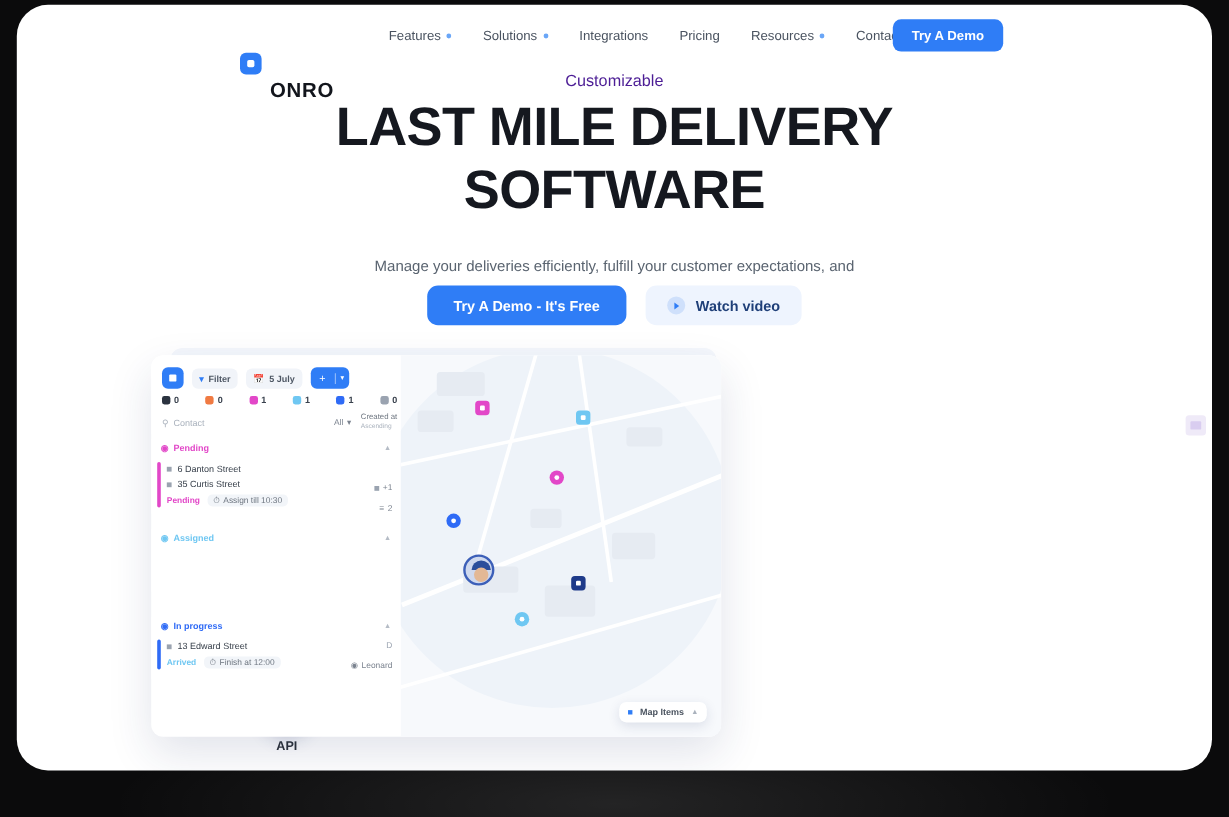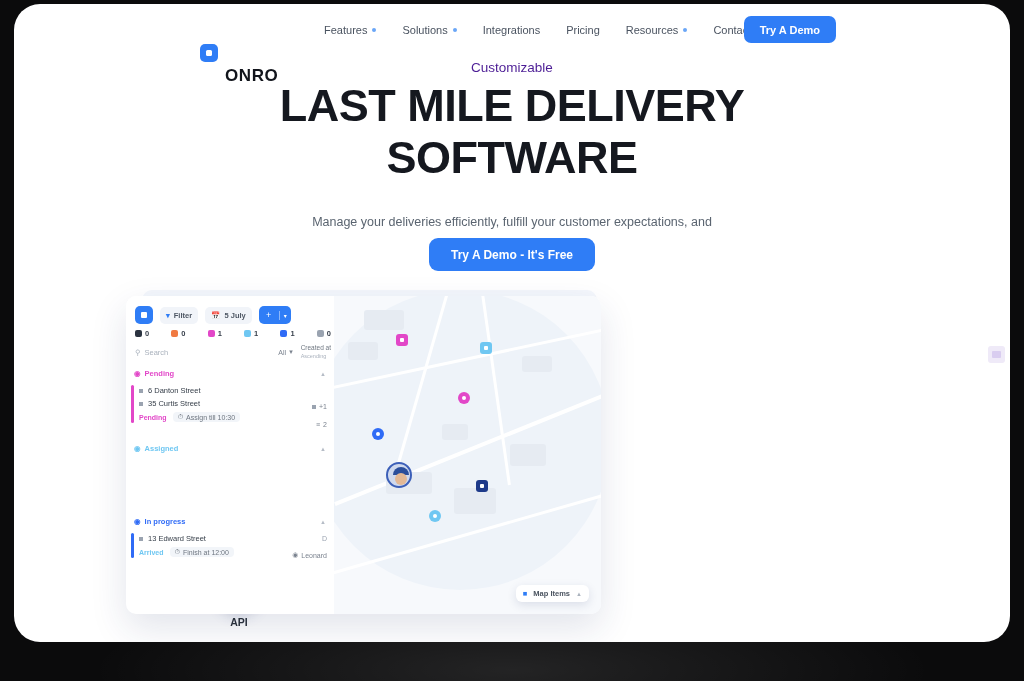--- a/index.html
+++ b/index.html
@@ -214,20 +214,26 @@
     <div class="kicker">Customizable</div>
     <div class="h1">
       <div>LAST MILE DELIVERY</div>
       <div>SOFTWARE</div>
     </div>
     <div class="sub">
       <div>Manage your deliveries efficiently, fulfill your customer expectations, and</div>
     </div>
     <div class="cta-row">
       <button class="cta-primary">Try A Demo - It's Free</button>
+      <button class="cta-secondary">
+        <span class="play-circle">
+            <i></i>
+          </span>
+        <span>Watch video</span>
+      </button>
     </div>
 
     <div id="visual">
 
       <div class="dashed" style="left:245px; top:68px; width:105px; transform:rotate(21deg);"></div>
       <div class="dashed" style="left:220px; top:82px; width:125px; transform:rotate(32deg);"></div>
       <div class="dashed" style="left:215px; top:138px; width:115px; transform:rotate(11deg);"></div>
       <div class="dashed" style="left:210px; top:190px; width:118px; transform:rotate(-3deg);"></div>
       <div class="dashed" style="left:215px; top:250px; width:110px; transform:rotate(-22deg);"></div>
       <div class="dashed" style="left:238px; top:292px; width:100px; transform:rotate(-36deg);"></div>
@@ -304,21 +310,21 @@
             </span>
             <span class="stat">
               <i class="dot" style="background:#9aa3b0"></i>
                 <span>0</span>
             </span>
           </div>
 
           <div class="tb-search">
             <span class="search-l">
               <span>⚲</span>
-              <span>Search</span>
+              <span>Contact</span>
             </span>
             <span class="search-r">
               <span class="sel">
                 <span>All</span>
                 <span>▾</span>
               </span>
               <span class="sortbox">
                 <span>Created at</span>
                 <em>Ascending</em>
               </span>

